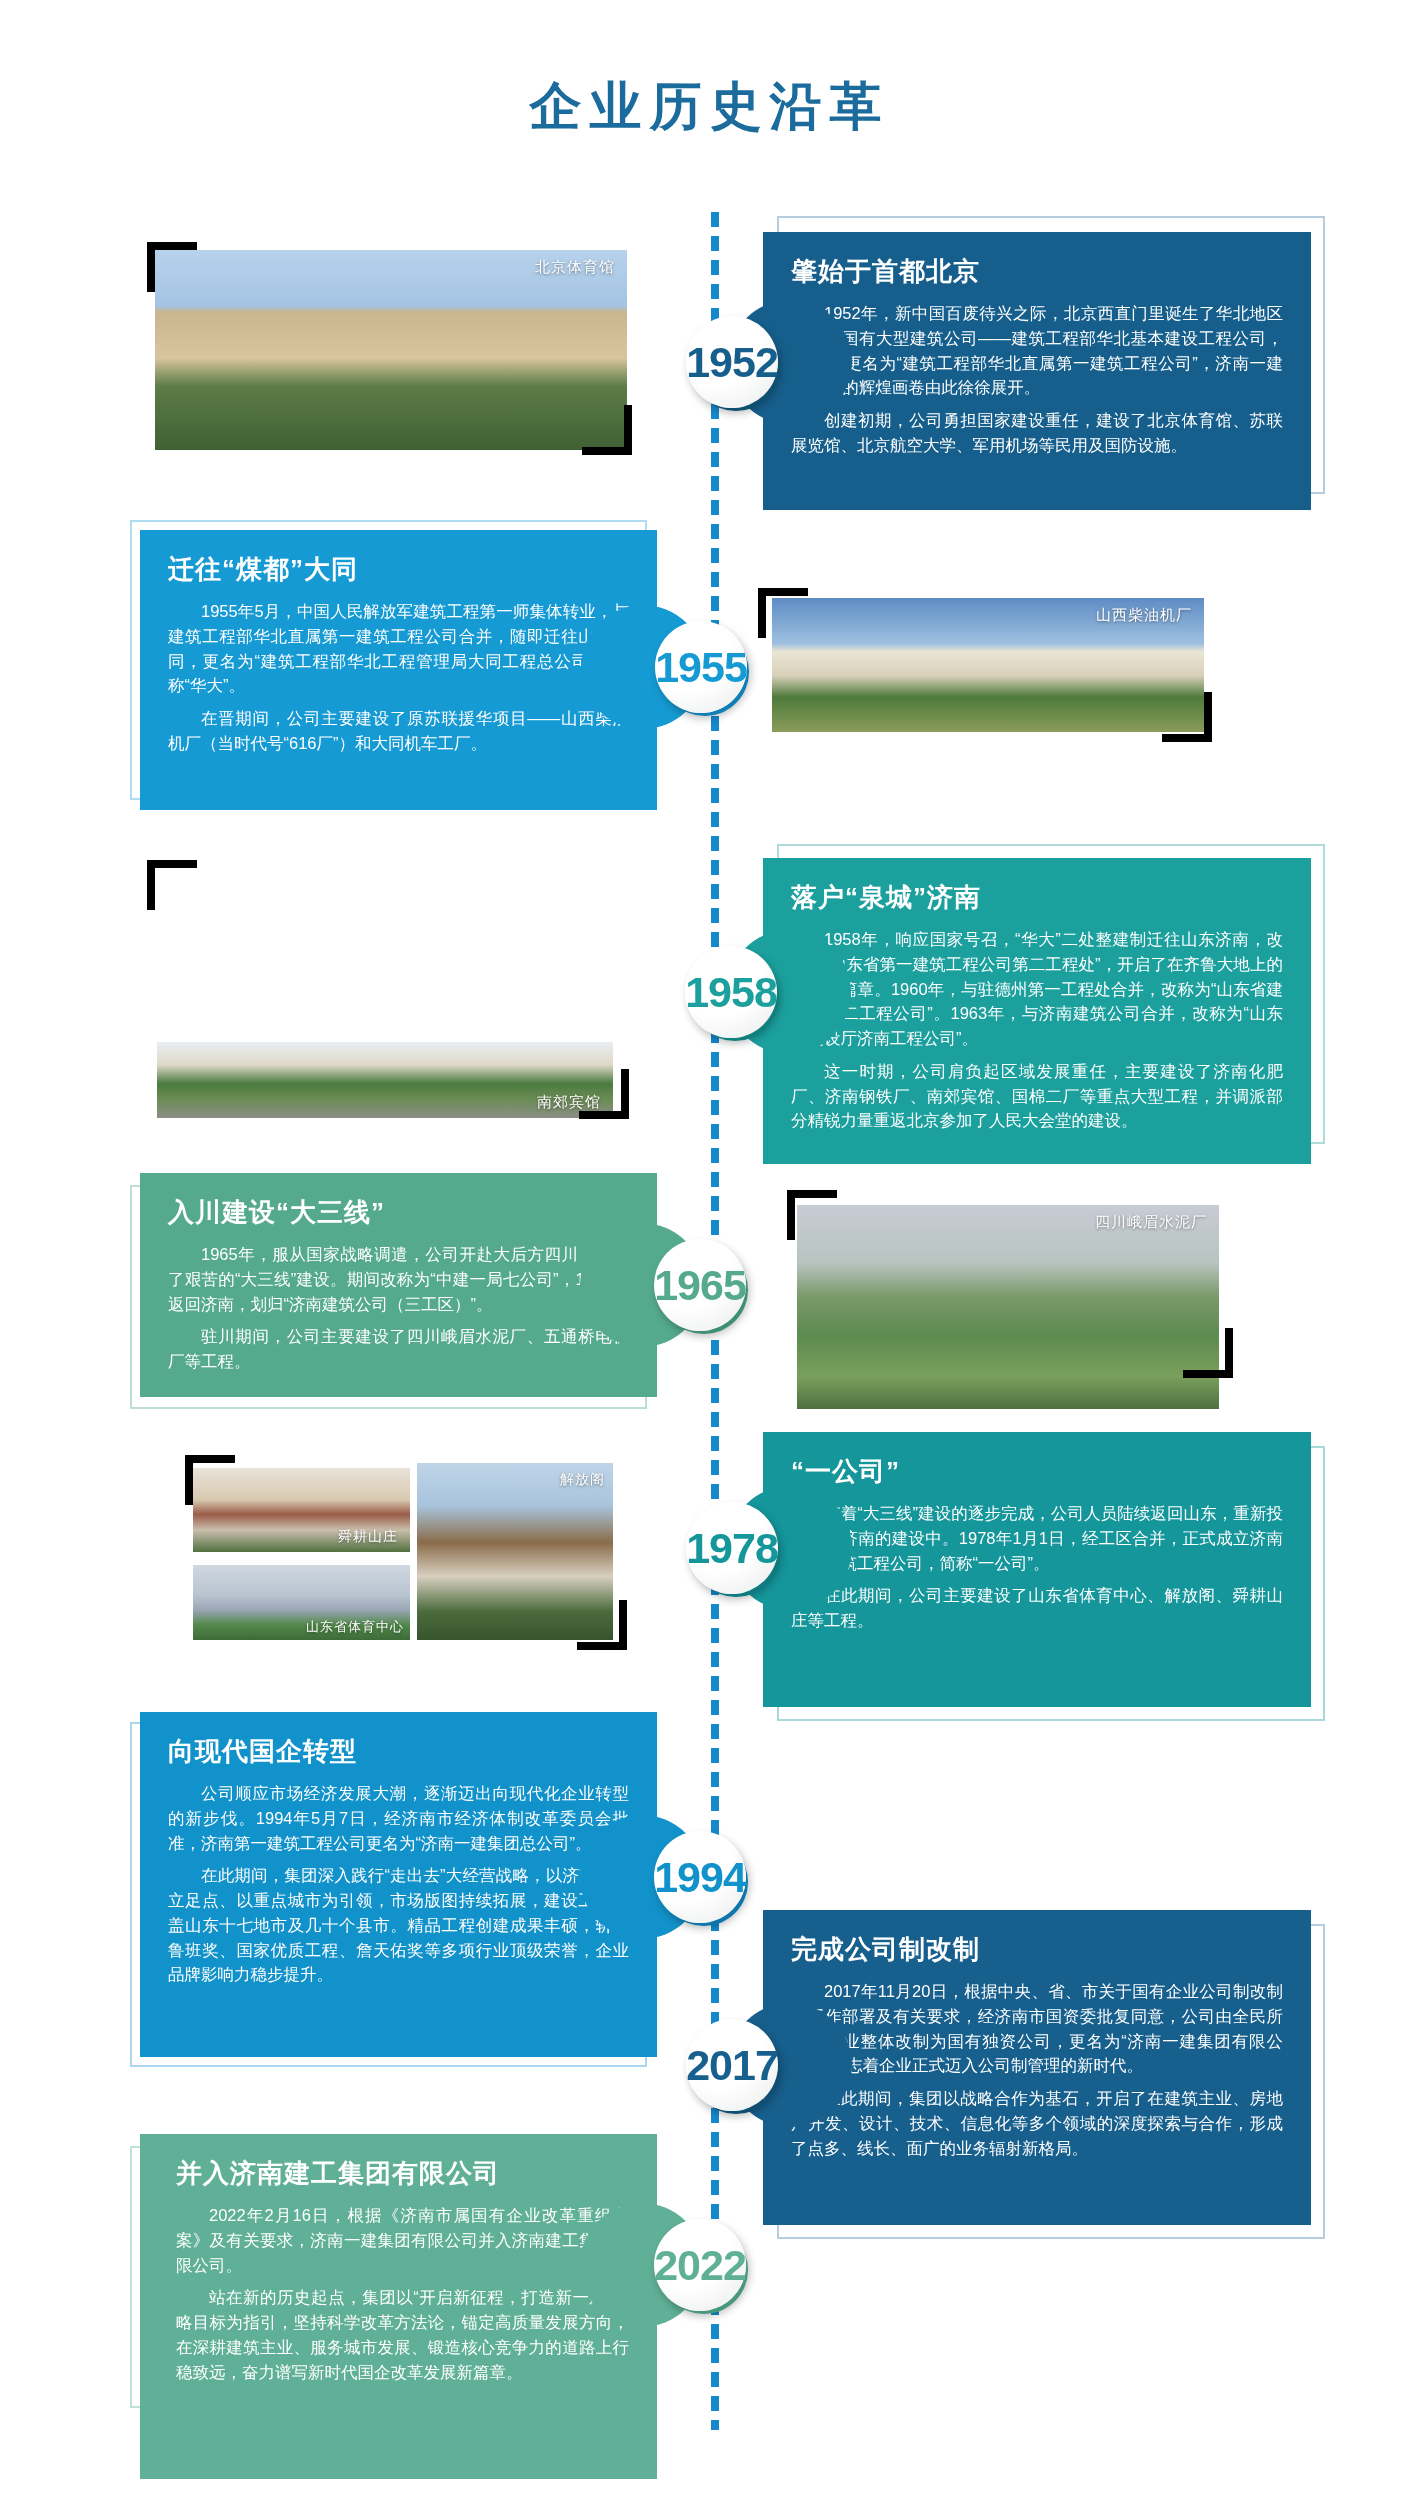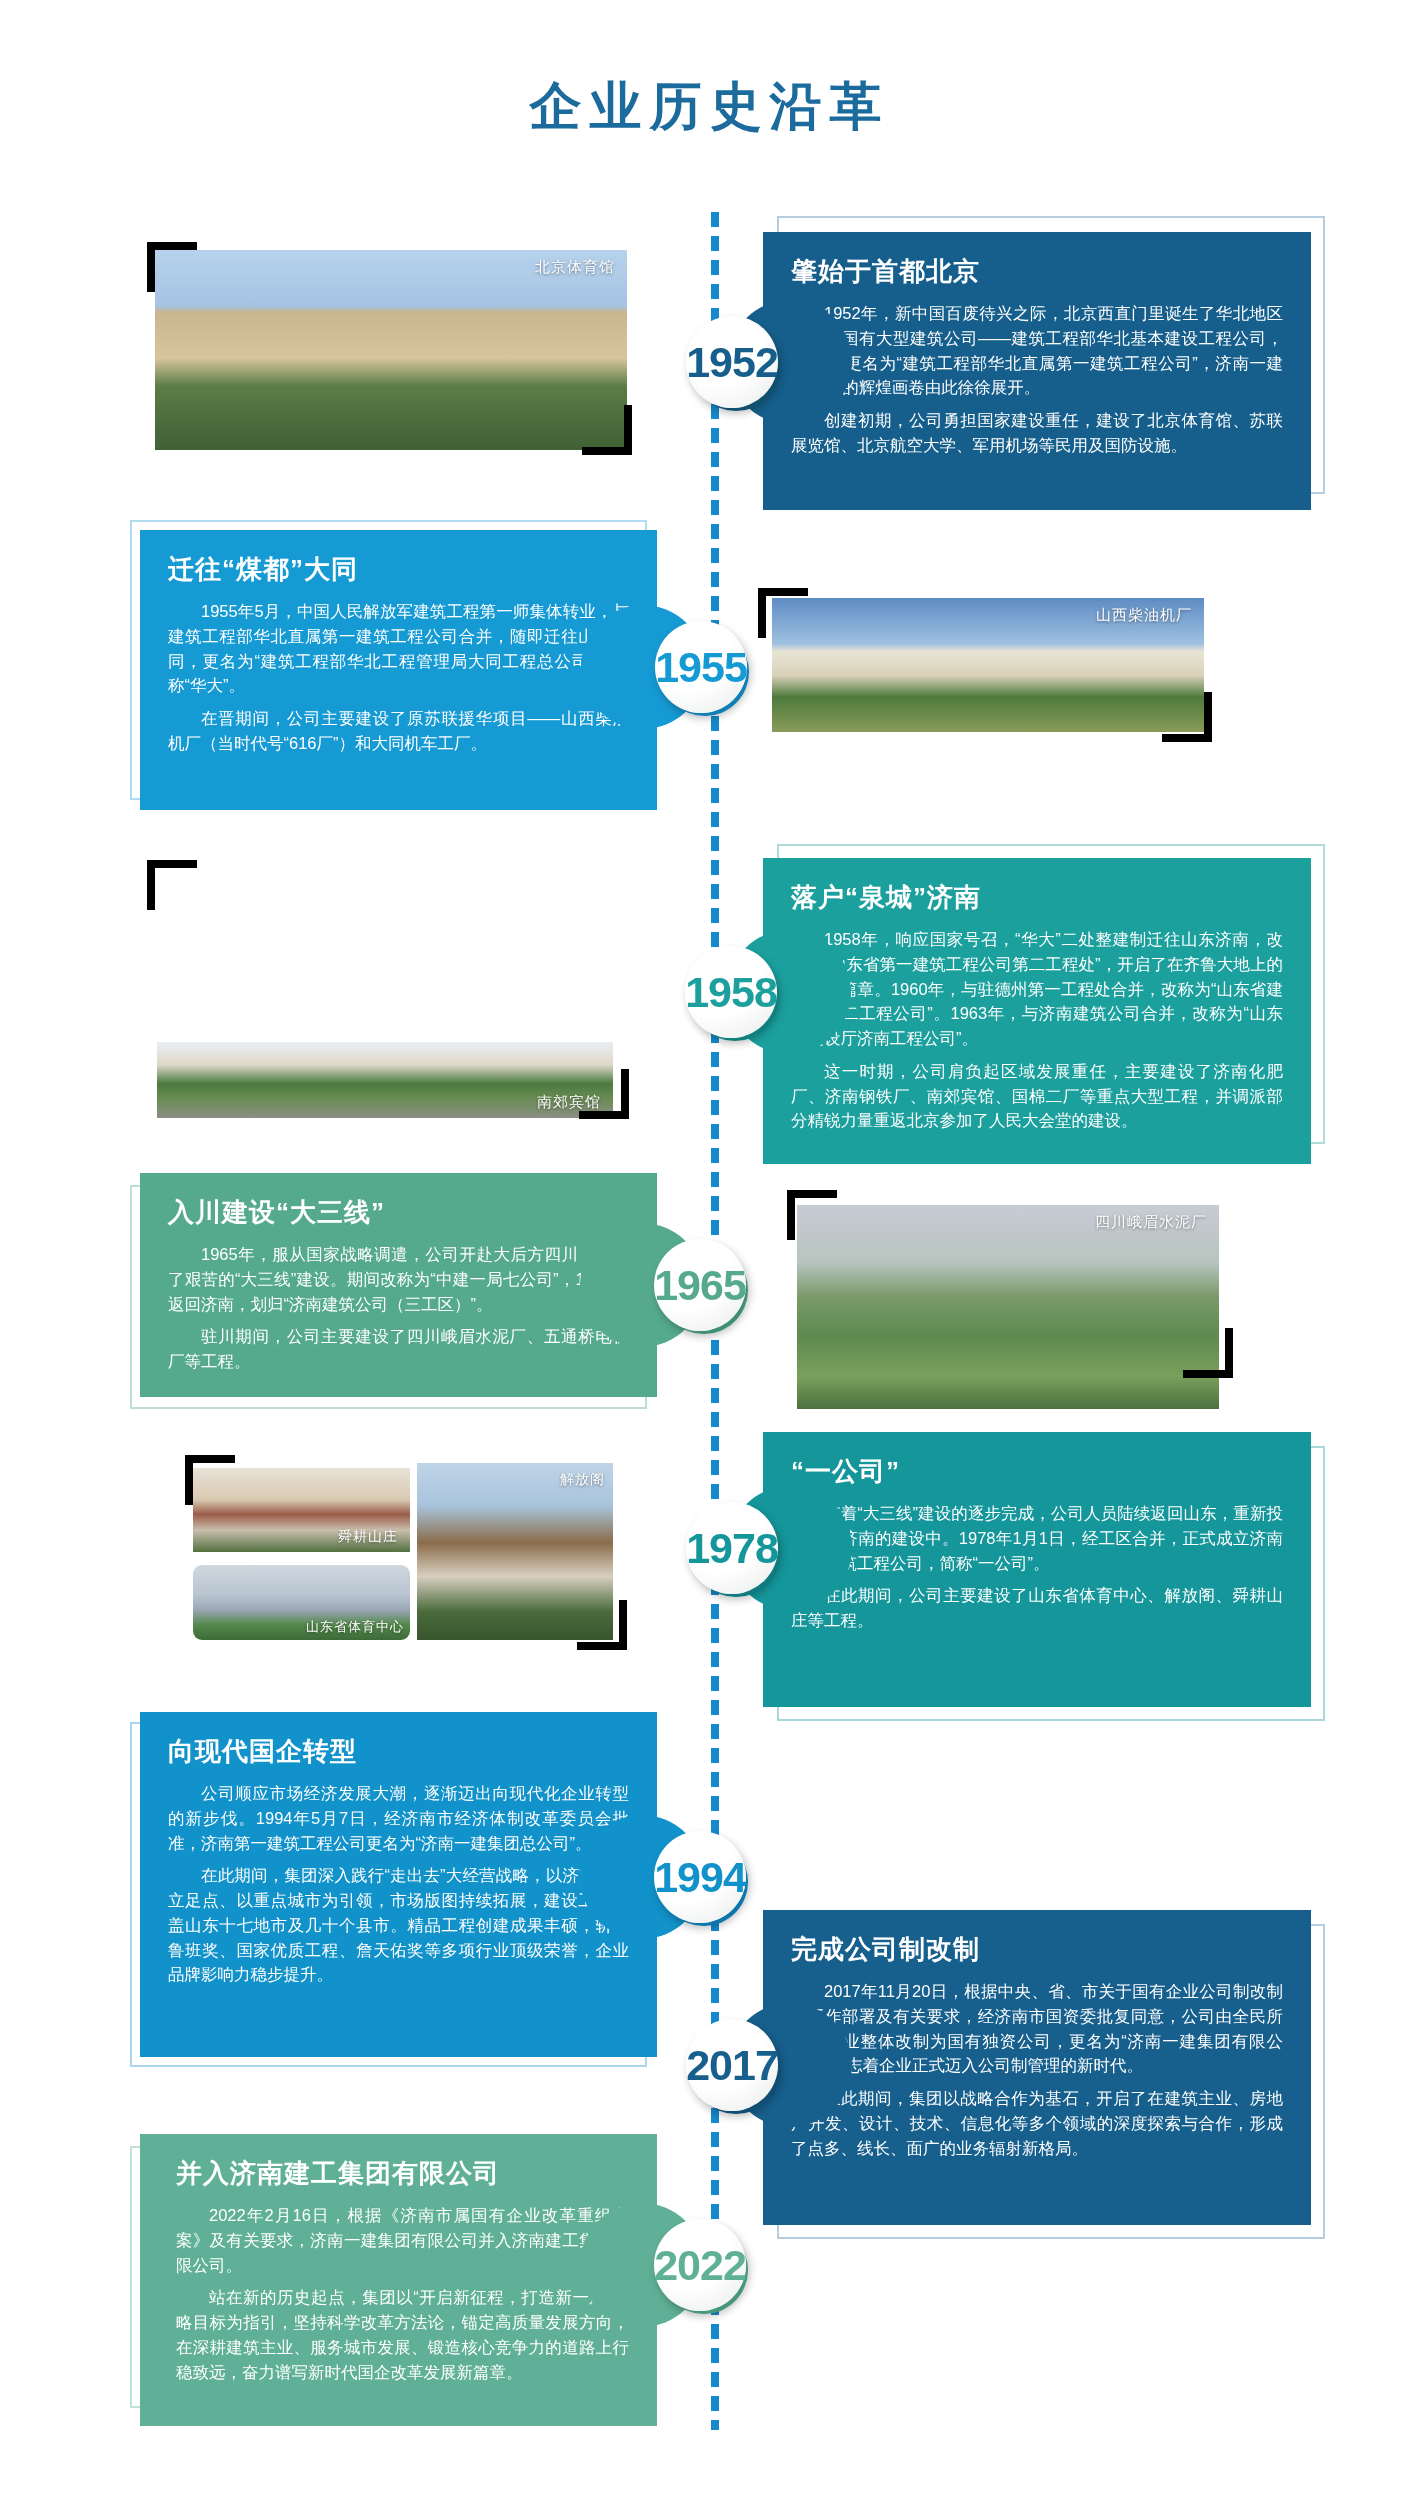--- a/index.html
+++ b/index.html
@@ -49,21 +49,21 @@
   .s1952{--sc:#0f506f;} .s1955{--sc:#0f7fb5;} .s1958{--sc:#0f807e;} .s1965{--sc:#3f8f74;}
   .s1978{--sc:#0d7b80;} .s1994{--sc:#0d76ab;} .s2017{--sc:#104e73;} .s2022{--sc:#46977c;}
 
   
   .ph-bjtyg{background:linear-gradient(180deg,#b6d2ec 0%,#a5c3e3 28%,#c9b58f 31%,#d8c59d 54%,#5c7c47 68%,#3f6134 100%);text-align:center;}
   .ph-sxcy{background:linear-gradient(180deg,#5d8cc4 0%,#9fc0e0 34%,#e9e5d5 40%,#d8d0b8 58%,#4d7a3c 74%,#8a9c5a 100%);}
   .ph-rmdht{background:linear-gradient(180deg,#6ea3d8 0%,#8db8e2 38%,#dbcba2 44%,#c9b88a 60%,#3f6b35 66%,#a09f9d 76%,#b2b0ae 100%);}
   .ph-njbg{background:linear-gradient(180deg,#eaeef2 0%,#ded8c8 30%,#4a7a3f 55%,#6b8c55 75%,#8a8f84 100%);}
   .ph-emsn{background:linear-gradient(180deg,#c8cbd4 0%,#b8c4c0 28%,#7a9a6a 45%,#5d8a50 64%,#7aa05c 84%,#4d7040 100%);}
   .ph-sgsz{background:linear-gradient(180deg,#e9e3d9 0%,#d8c8b0 38%,#9a5c48 55%,#c9beac 74%,#52703f 100%);}
-  .ph-sdty{background:linear-gradient(180deg,#d0d8e0 0%,#b8c4d0 40%,#9aa6b4 60%,#52884a 80%,#3d6b38 100%);border-radius:9px;}
+  .ph-sdty{background:linear-gradient(180deg,#d0d8e0 0%,#b8c4d0 40%,#9aa6b4 60%,#52884a 80%,#3d6b38 100%);}
   .ph-jfg{background:linear-gradient(180deg,#c0d4e8 0%,#a8c4dc 24%,#8a6c4a 45%,#d8cfc0 64%,#4a6b3c 84%,#38552e 100%);}
 </style>
 </head>
 <body>
 
 <div id="canvas">
 
   <div class="page-title">企业历史沿革</div>
 
   <div class="timeline"></div>
@@ -184,21 +184,21 @@
     <p>在此期间，集团以战略合作为基石，开启了在建筑主业、房地产开发、设计、技术、信息化等多个领域的深度探索与合作，形成了点多、线长、面广的业务辐射新格局。</p>
   </div>
   <div class="badge s2017">
     <span class="bulge c2017" style="left:728px;top:2003px;"></span>
     <span class="circle" style="left:686px;top:2019px;">
       <span class="yr t2017">2017</span>
     </span>
   </div>
 
   <div class="frame f2022" style="left:130px;top:2146px;width:517px;height:262px;"></div>
-  <div class="box c2022" style="left:140px;top:2134px;width:517px;height:292px;padding-left:36px;">
+  <div class="box c2022" style="left:140px;top:2134px;width:517px;height:345px;padding-left:36px;">
     <h2>并入济南建工集团有限公司</h2>
     <p>2022年2月16日，根据《济南市属国有企业改革重组方案》及有关要求，济南一建集团有限公司并入济南建工集团有限公司。</p>
     <p>站在新的历史起点，集团以“开启新征程，打造新一建”战略目标为指引，坚持科学改革方法论，锚定高质量发展方向，在深耕建筑主业、服务城市发展、锻造核心竞争力的道路上行稳致远，奋力谱写新时代国企改革发展新篇章。</p>
   </div>
   <div class="badge s2022">
     <span class="bulge c2022" style="left:580px;top:2203px;"></span>
     <span class="circle" style="left:654px;top:2219px;">
       <span class="yr t2022">2022</span>
     </span>
   </div>

